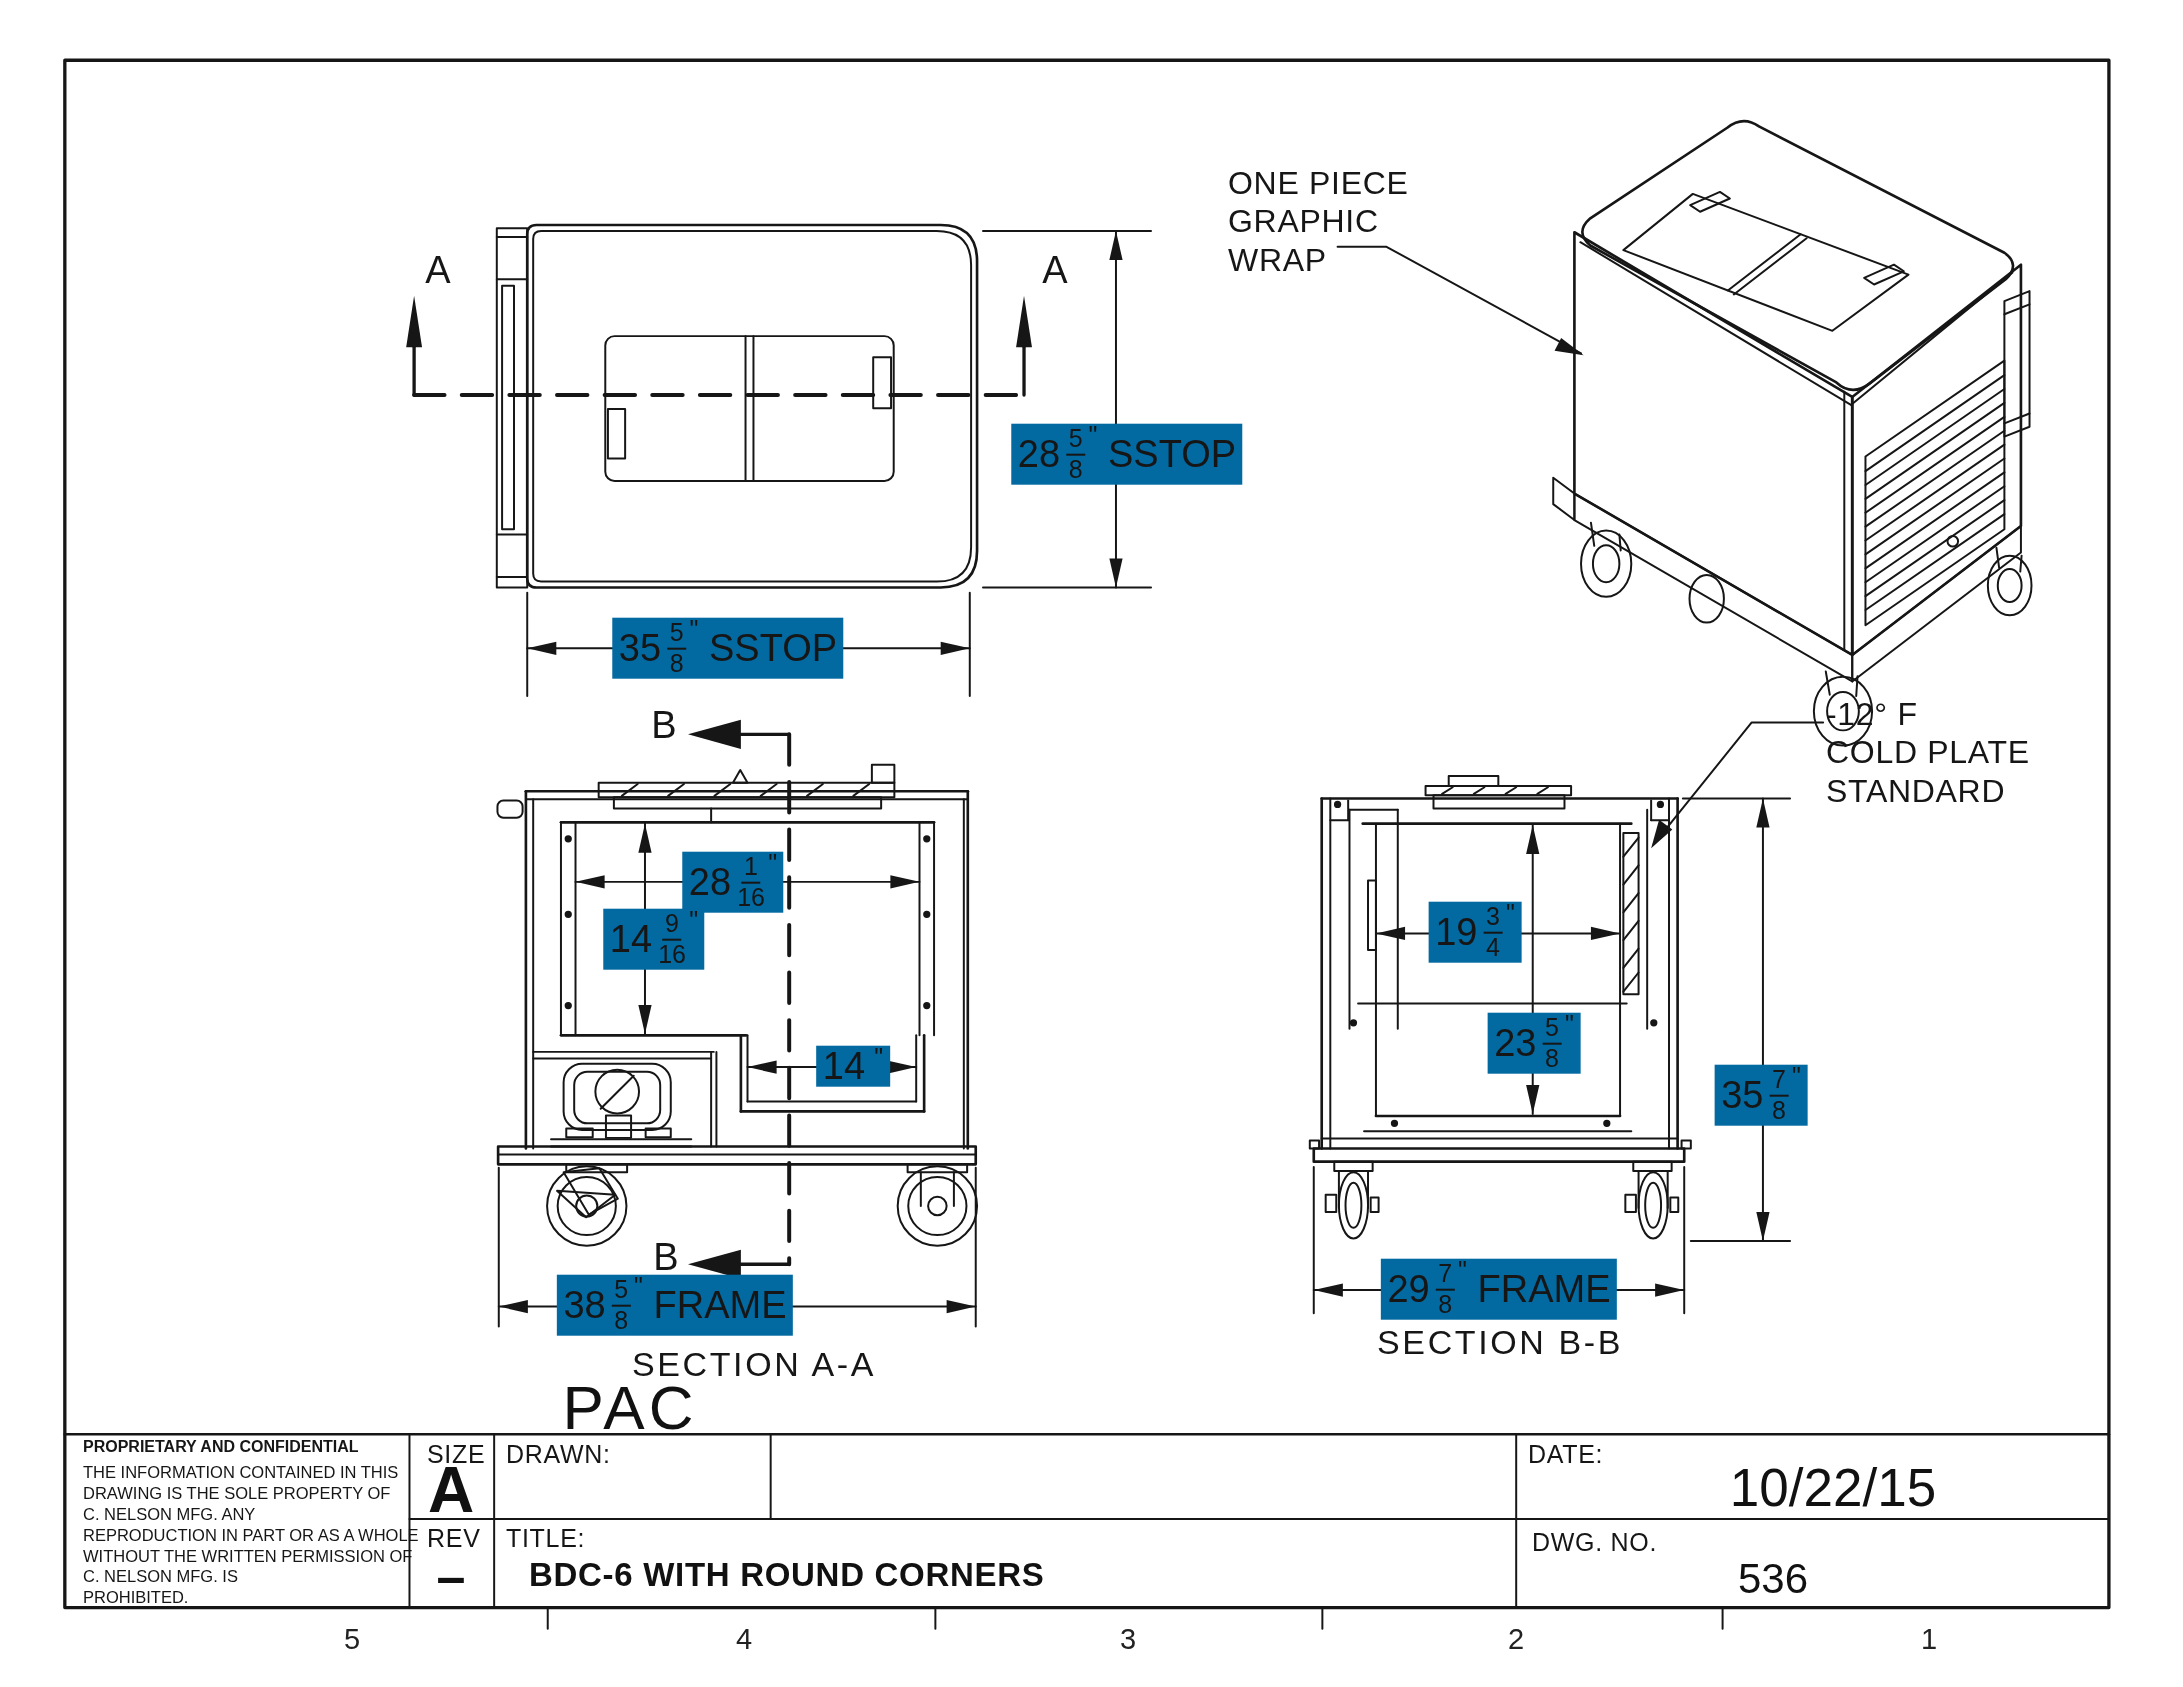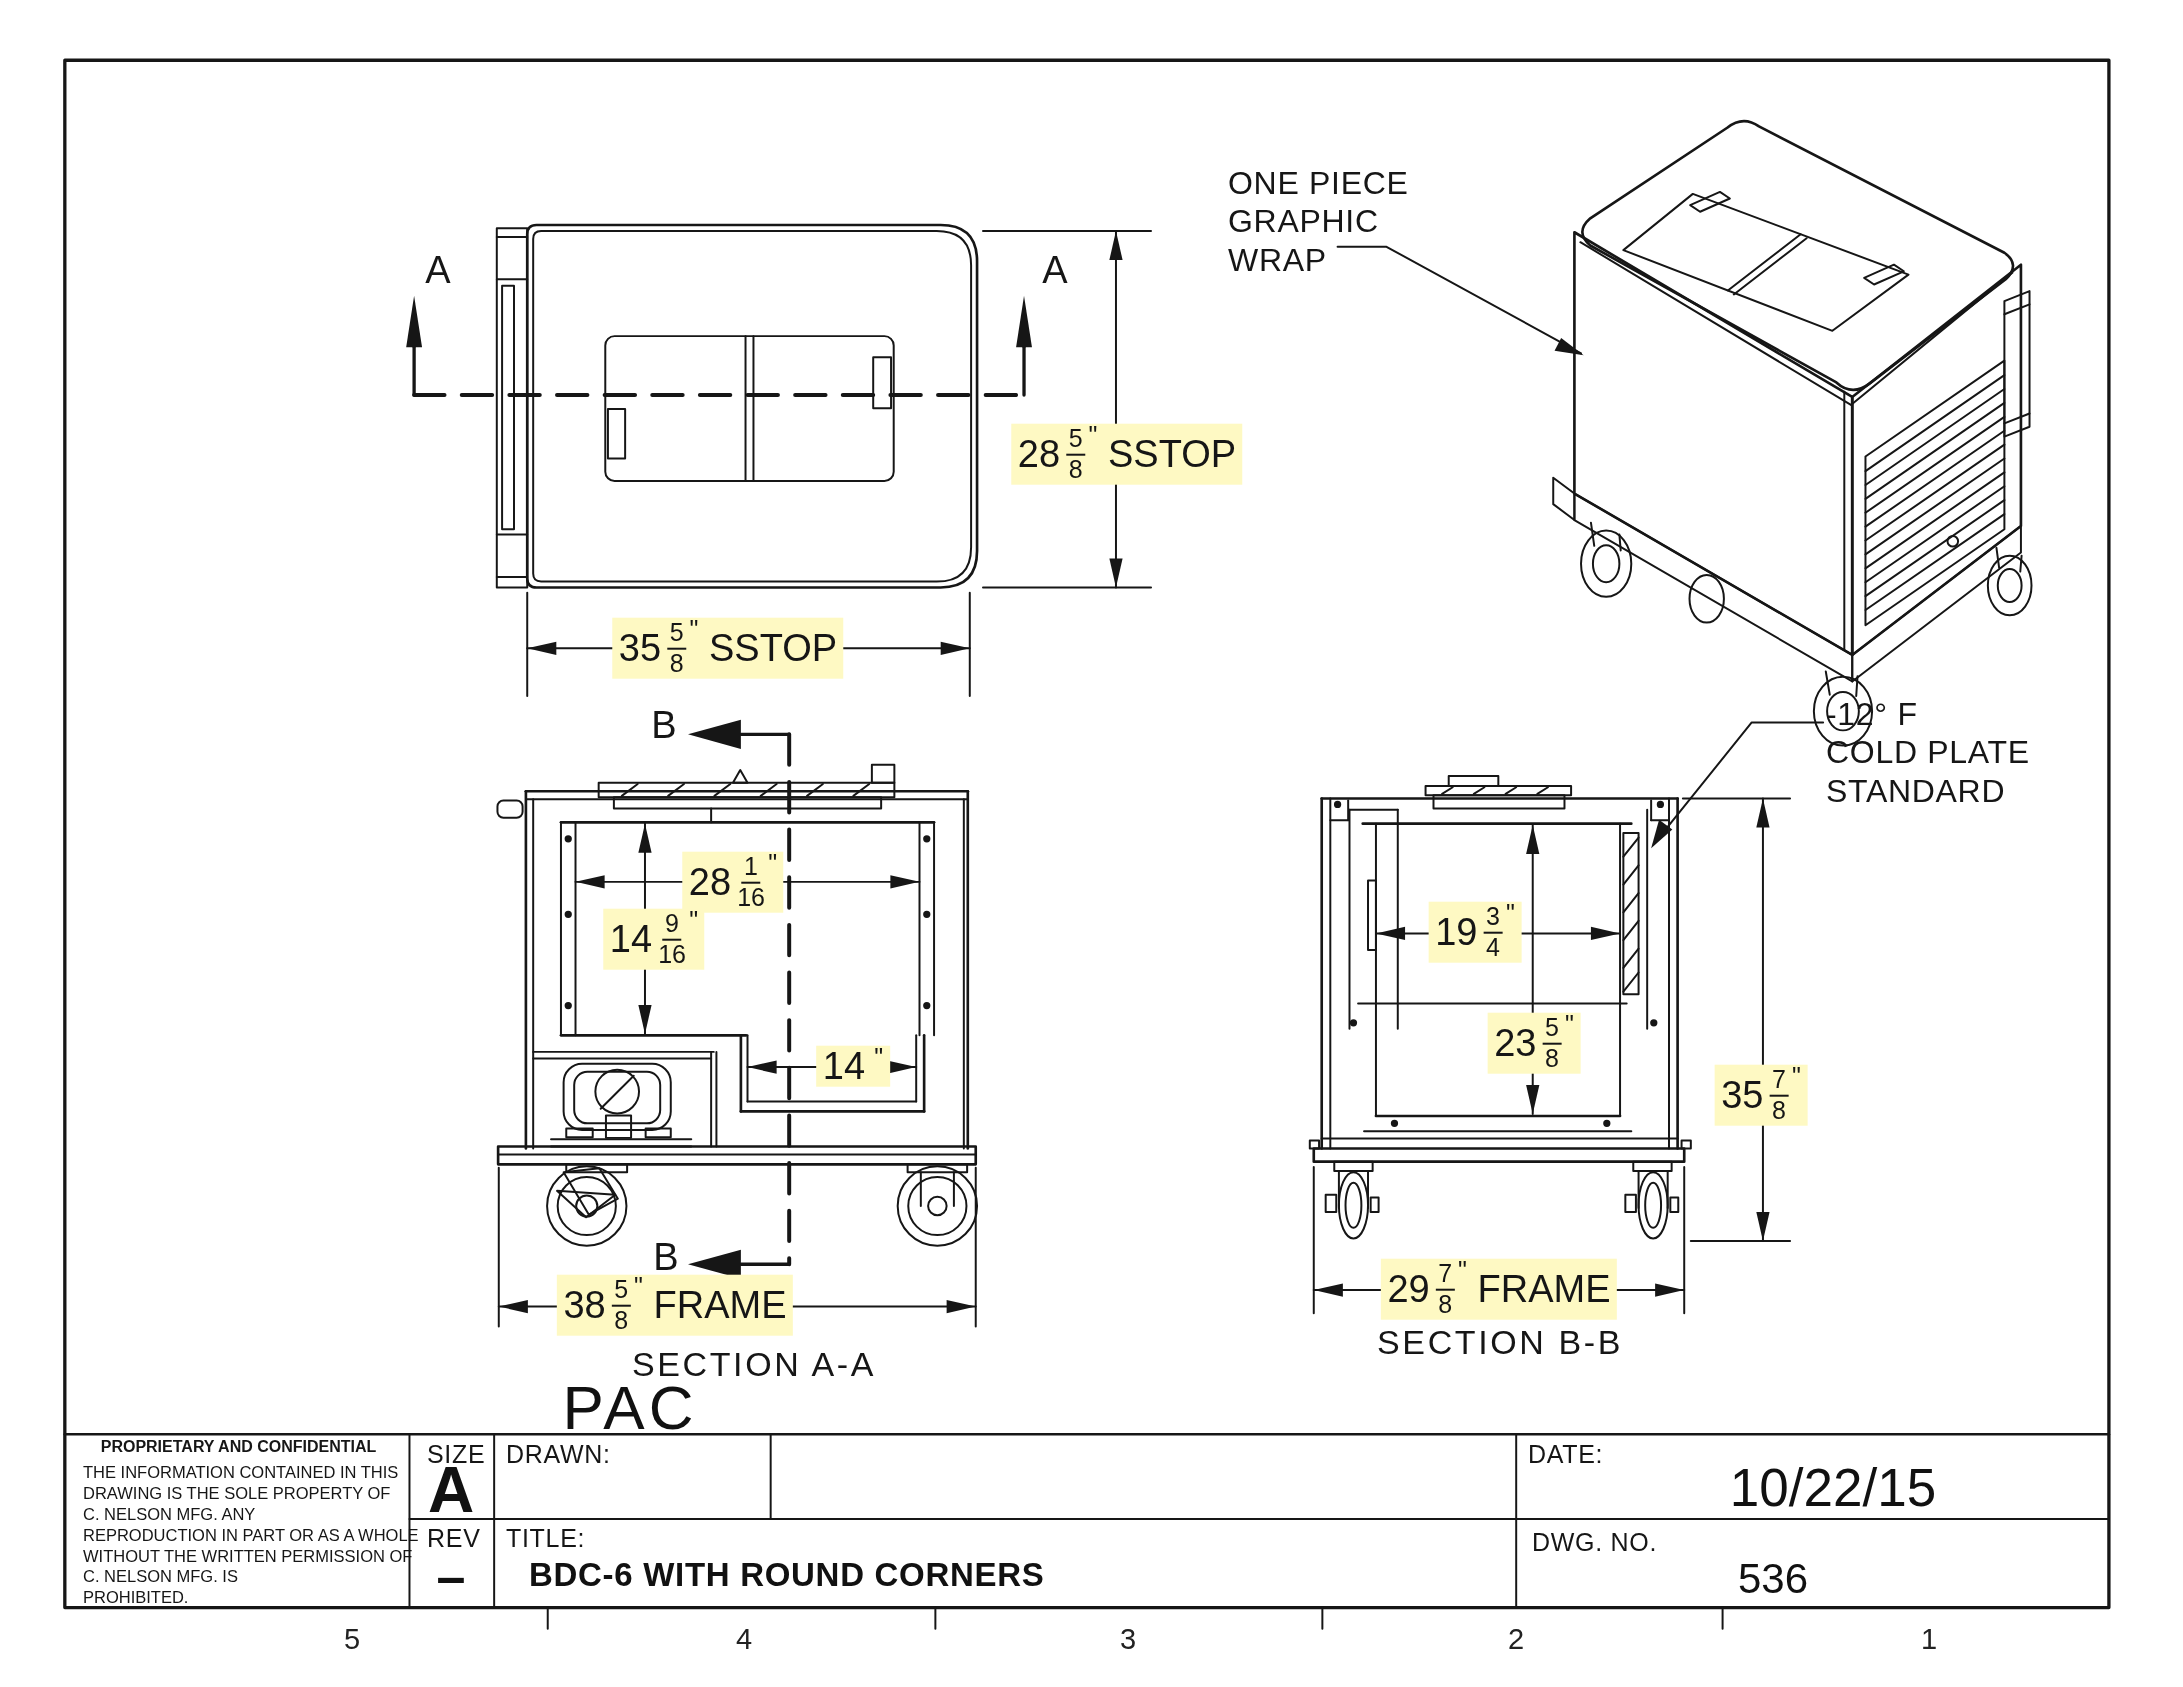--- a/index.html
+++ b/index.html
@@ -2,36 +2,36 @@
 <html style="font-size:10.6px"><head>
 <meta charset="utf-8">
 <style>
   html,body{margin:0;padding:0;background:#ffffff;}
   body{font-family:"Liberation Sans", sans-serif;color:#111;}
   #sheet{position:relative;width:2183px;height:1687px;background:#fff;overflow:hidden;}
   #linework{position:absolute;left:0;top:0;}
   .ovl{position:absolute;transform:translate(-50%,-50%);white-space:nowrap;color:#161616;}
   
   .dim{position:absolute;transform:translate(-50%,-50%);display:flex;align-items:center;
-       background:#fef9c3;padding:1.3px 6.6px;font-size:38px;line-height:1;white-space:nowrap;color:#161616;}
+       background:#0369a1;padding:1.3px 6.6px;font-size:38px;line-height:1;white-space:nowrap;color:#161616;}
   .dim .fr{display:flex;flex-direction:column;align-items:center;margin-left:6px;font-size:25px;line-height:1.08;}
   .dim .fr .n{border-bottom:2.6px solid #161616;padding:0 2.6px 2px;}
   .dim .fr .n:empty{display:none;border:none;}
   .dim .fr .d:empty{display:none;}
   .dim .u{font-size:25px;align-self:flex-start;margin:-2.6px 0 0 3.3px;}
   .dim .lab{margin-left:10.6px;}
   .dim .lab:empty{display:none;margin:0;}
   .mark{font-size:38px;}
   .sec-title{font-size:34px;letter-spacing:2.6px;}
   .note{position:absolute;font-size:32px;line-height:1.2;letter-spacing:0.7px;color:#161616;}
   .zone{position:absolute;transform:translate(-50%,-50%);font-size:29px;color:#222;}
   
   .tb-label{position:absolute;font-size:25px;letter-spacing:0.7px;color:#161616;}
   .prop{position:absolute;left:83px;top:1437px;width:311px;font-size:16.5px;line-height:1.26;color:#161616;}
-  .prop .hd{font-weight:bold;text-align:center;margin-bottom:5.3px;letter-spacing:0px;font-size:16px;}
+  .prop .hd{font-weight:bold;text-align:left;margin-bottom:5.3px;letter-spacing:0px;font-size:16px;}
   .prop div{white-space:nowrap;}
   .big{position:absolute;transform:translate(-50%,-50%);color:#111;}
 </style>
 </head>
 <body>
 
 <div id="sheet">
 
 <svg id="linework" width="2183" height="1687" viewBox="0 0 3300 2550" fill="none" stroke="#161616" stroke-width="3" stroke-linecap="round" stroke-linejoin="round">
 

